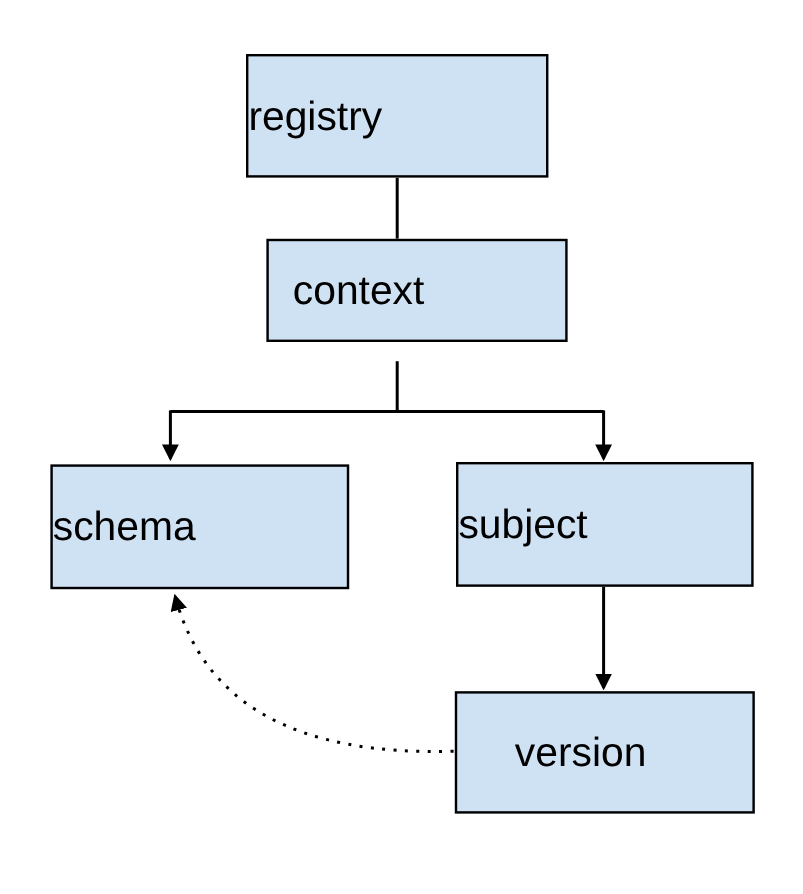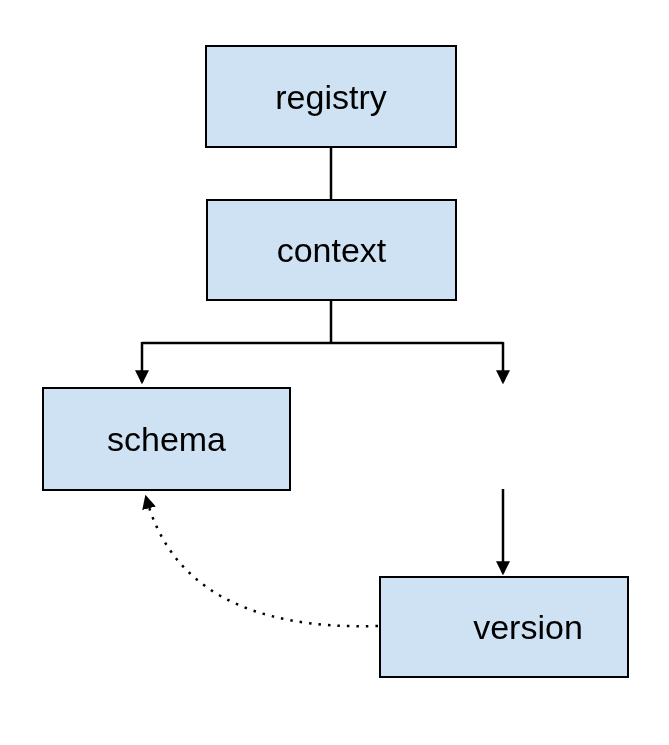--- a/index.html
+++ b/index.html
@@ -22,28 +22,27 @@
     width: 669px;
     height: 745px;
   }
   .node {
     position: absolute;
     background: #cfe2f3;
     border: 2px solid #000000;
     box-sizing: border-box;
     display: flex;
     align-items: center;
-    justify-content: center;
     font-size: 34px;
     color: #000000;
     line-height: 1;
     user-select: none;
   }
   .node-registry { left: 205px; top: 45px;  width: 252px; height: 103px; }
-  .node-context  { left: 206px; top: 199px; width: 251px; height: 102px; }
+  .node-context  { left: 222px; top: 199px; width: 251px; height: 86px; padding-left: 20px; }
   .node-schema   { left: 18px;  top: 387px; width: 249px; height: 104px; margin-left: 24px; }
   .node-subject  { left: 380px; top: 385px; width: 248px; height: 104px; }
   .node-version  { left: 379px; top: 576px; width: 250px; height: 102px; padding-left: 48px; }
 </style>
 </head>
 <body>
 
 <div id="canvas">
 
   <svg id="connectors" viewBox="0 0 669 745" xmlns="http://www.w3.org/2000/svg">
@@ -73,18 +72,21 @@
   </div>
 
   <div class="node node-context">
     <span>context</span>
   </div>
 
   <div class="node node-schema">
     <span>schema</span>
   </div>
 
+  <div class="node node-subject">
+    <span>subject</span>
+  </div>
 
   <div class="node node-version">
     <span>version</span>
   </div>
 
 </div>
 
 </body></html>

